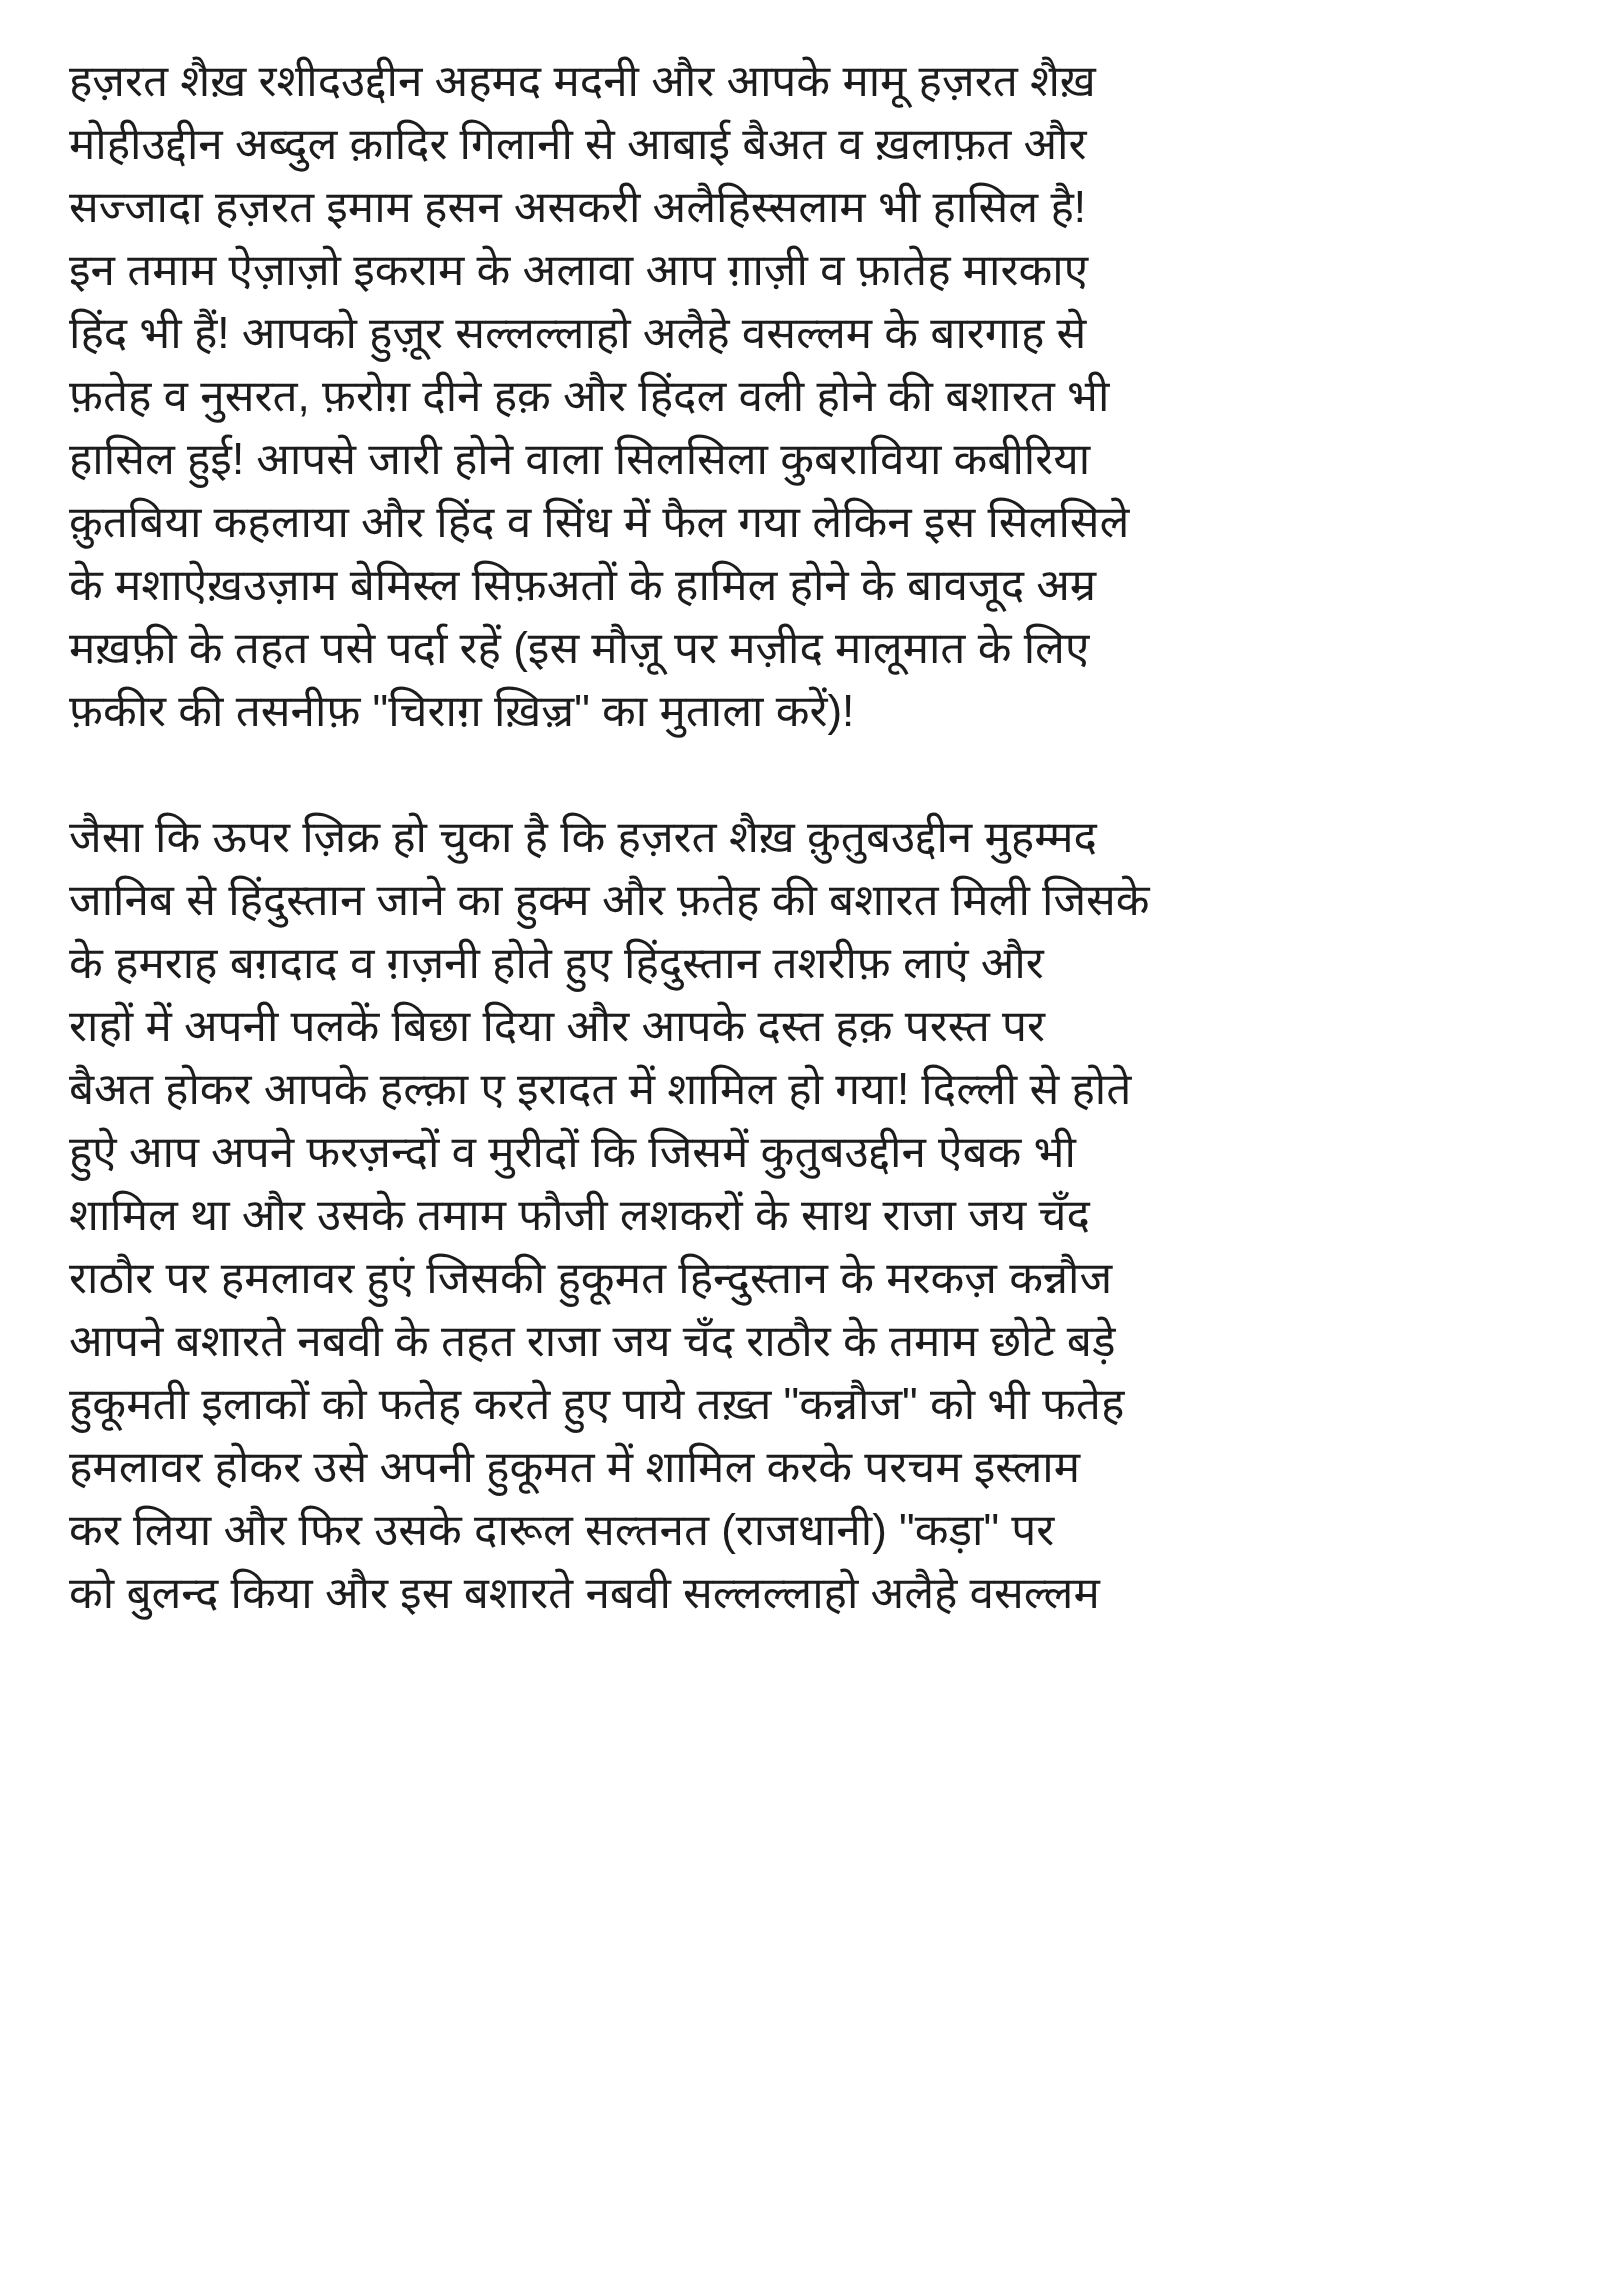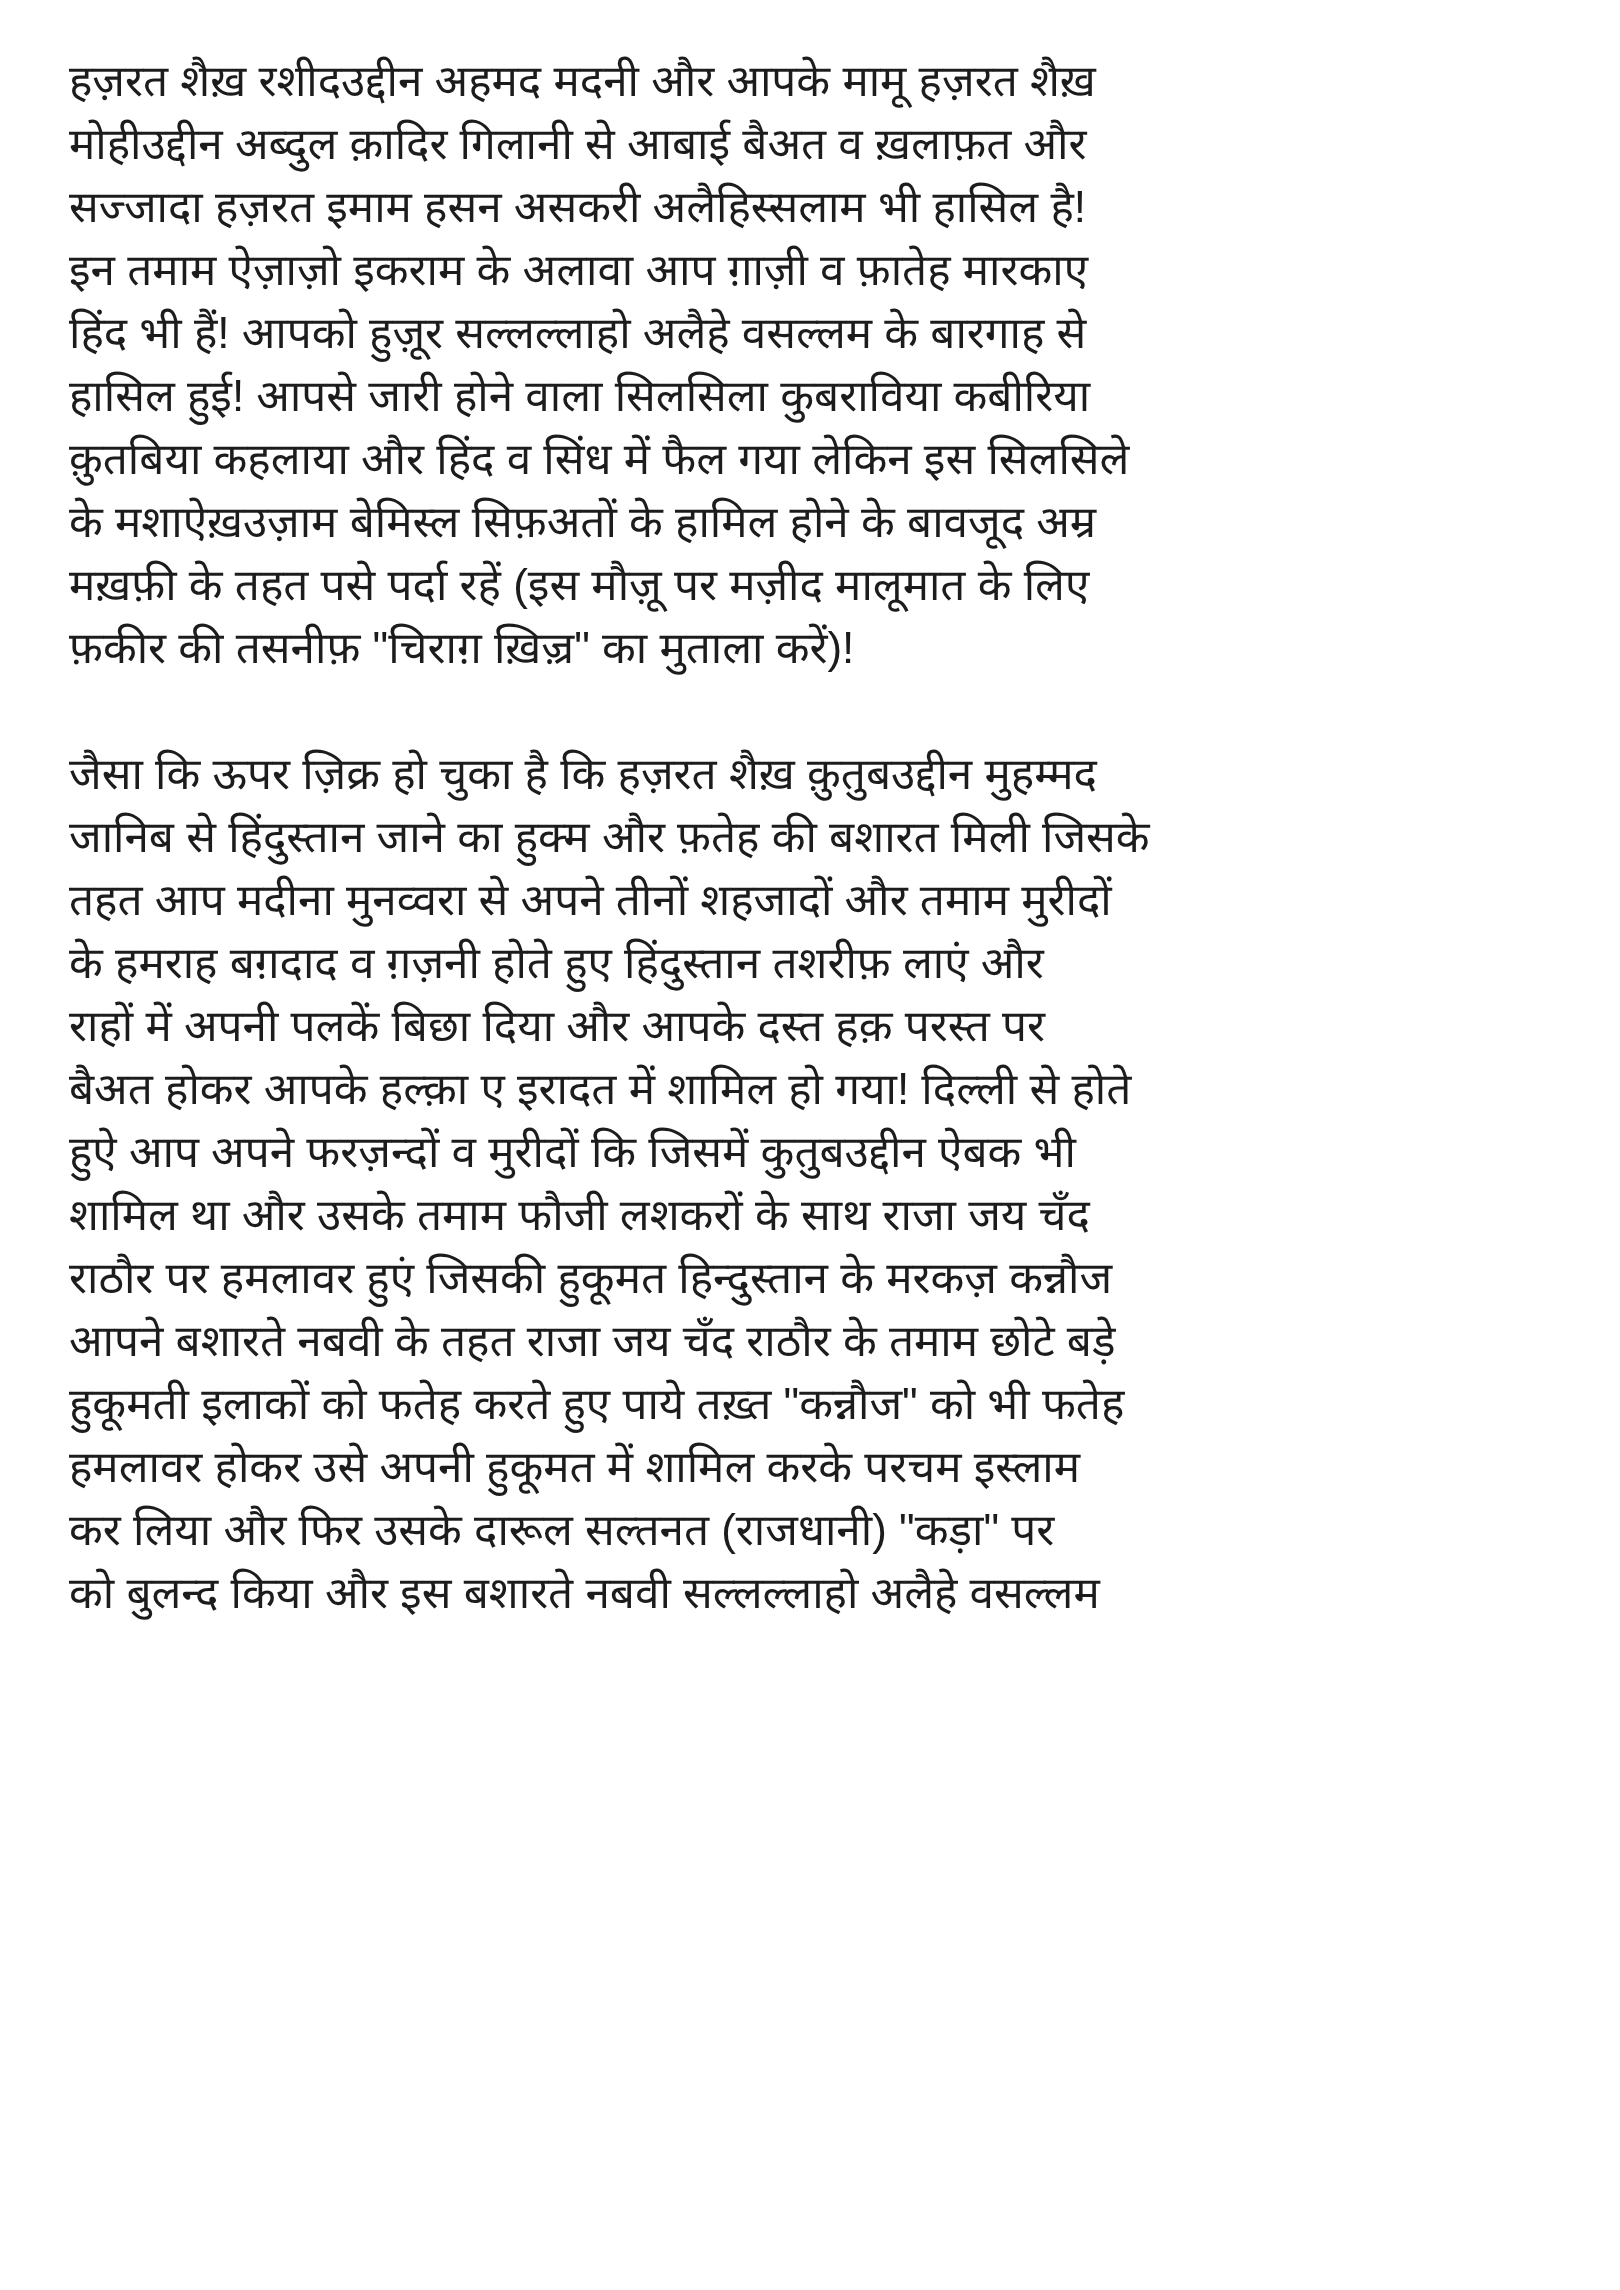--- a/index.html
+++ b/index.html
@@ -33,31 +33,31 @@
 <body>
 
 <div class="page">
 
   <div class="para">
     <div class="line">हज़रत शैख़ रशीदउद्दीन अहमद मदनी और आपके मामू हज़रत शैख़</div>
     <div class="line">मोहीउद्दीन अब्दुल क़ादिर गिलानी से आबाई बैअत व ख़लाफ़त और</div>
     <div class="line">सज्जादा हज़रत इमाम हसन असकरी अलैहिस्सलाम भी हासिल है!</div>
     <div class="line">इन तमाम ऐज़ाज़ो इकराम के अलावा आप ग़ाज़ी व फ़ातेह मारकाए</div>
     <div class="line">हिंद भी हैं! आपको हुज़ूर सल्लल्लाहो अलैहे वसल्लम के बारगाह से</div>
+    <div class="line">फ़तेह व नुसरत, फ़रोग़ दीने हक़ और हिंदल वली होने की बशारत भी</div>
     <div class="line">हासिल हुई! आपसे जारी होने वाला सिलसिला कुबराविया कबीरिया</div>
     <div class="line">क़ुतबिया कहलाया और हिंद व सिंध में फैल गया लेकिन इस सिलसिले</div>
     <div class="line">के मशाऐख़उज़ाम बेमिस्ल सिफ़अतों के हामिल होने के बावजूद अम्र</div>
     <div class="line">मख़फ़ी के तहत पसे पर्दा रहें (इस मौज़ू पर मज़ीद मालूमात के लिए</div>
     <div class="line">फ़कीर की तसनीफ़ "चिराग़ ख़िज़्र" का मुताला करें)!</div>
   </div>
 
   <div class="para">
     <div class="line">जैसा कि ऊपर ज़िक्र हो चुका है कि हज़रत शैख़ क़ुतुबउद्दीन मुहम्मद</div>
     <div class="line">जानिब से हिंदुस्तान जाने का हुक्म और फ़तेह की बशारत मिली जिसके</div>
-    <div class="line">तहत आप मदीना मुनव्वरा से अपने तीनों शहजादों और तमाम मुरीदों</div>
     <div class="line">के हमराह बग़दाद व ग़ज़नी होते हुए हिंदुस्तान तशरीफ़ लाएं और</div>
     <div class="line">राहों में अपनी पलकें बिछा दिया और आपके दस्त हक़ परस्त पर</div>
     <div class="line">बैअत होकर आपके हल्क़ा ए इरादत में शामिल हो गया! दिल्ली से होते</div>
     <div class="line">हुऐ आप अपने फरज़न्दों व मुरीदों कि जिसमें कुतुबउद्दीन ऐबक भी</div>
     <div class="line">शामिल था और उसके तमाम फौजी लशकरों के साथ राजा जय चँद</div>
     <div class="line">राठौर पर हमलावर हुएं जिसकी हुकूमत हिन्दुस्तान के मरकज़ कन्नौज</div>
     <div class="line">आपने बशारते नबवी के तहत राजा जय चँद राठौर के तमाम छोटे बड़े</div>
     <div class="line">हुकूमती इलाकों को फतेह करते हुए पाये तख़्त "कन्नौज" को भी फतेह</div>
     <div class="line">हमलावर होकर उसे अपनी हुकूमत में शामिल करके परचम इस्लाम</div>
     <div class="line">कर लिया और फिर उसके दारूल सल्तनत (राजधानी) "कड़ा" पर</div>

